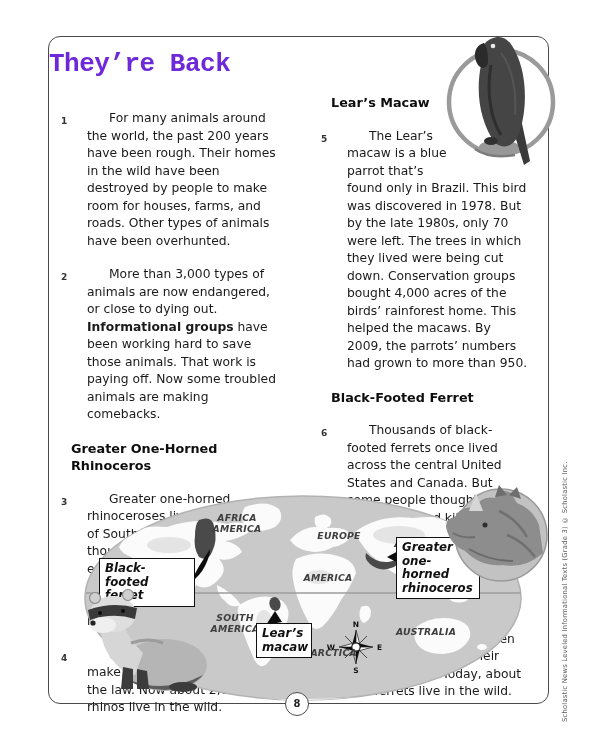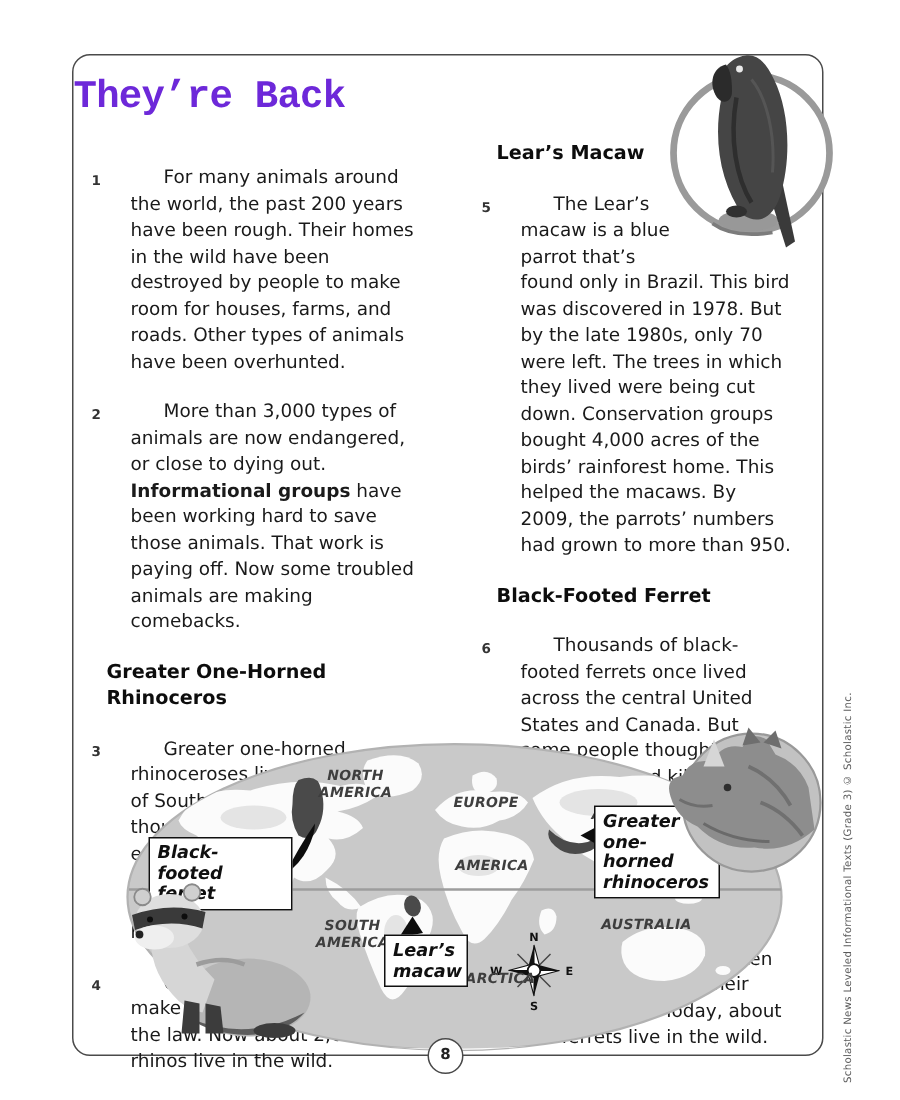--- a/index.html
+++ b/index.html
@@ -163,26 +163,26 @@
       <polygon points="270,160 287,164.5 287,160" fill="#111"></polygon>
       <polygon points="270,160 287,155.5 287,160" fill="#fff" stroke="#111" stroke-width="0.7"></polygon>
       <circle cx="287" cy="160" r="4.2" fill="#fff" stroke="#111" stroke-width="1.2"></circle>
       <text x="287" y="140" text-anchor="middle" font-size="7.5" font-weight="bold" fill="#111">N</text>
       <text x="287" y="186" text-anchor="middle" font-size="7.5" font-weight="bold" fill="#111">S</text>
       <text x="308" y="163" text-anchor="start" font-size="7.5" font-weight="bold" fill="#111">E</text>
       <text x="266" y="163" text-anchor="end" font-size="7.5" font-weight="bold" fill="#111">W</text>
     </g>
   </svg>
 
-  <div class="geo" style="left:153px;top:476px;width:70px;">NORTH AMERICA</div>
-  <div class="geo" style="left:245px;top:494px;width:60px;text-align:center;">EUROPE</div>
+  <div class="geo" style="left:153px;top:476px;width:70px;">AFRICA AMERICA</div>
+  <div class="geo" style="left:260px;top:494px;width:60px;text-align:center;">EUROPE</div>
   <div class="geo" style="left:328px;top:502px;width:60px;">ASIA</div>
   <div class="geo" style="left:249px;top:536px;width:60px;">AMERICA</div>
   <div class="geo" style="left:151px;top:576px;width:70px;">SOUTH AMERICA</div>
-  <div class="geo" style="left:342px;top:575px;width:70px;text-align:right;">AUSTRALIA</div>
+  <div class="geo" style="left:342px;top:590px;width:70px;">AUSTRALIA</div>
   <div class="geo" style="left:239px;top:611px;width:70px;">ANTARCTICA</div>
   <div class="geo" style="left:87px;top:555px;width:62px;text-align:left;color:#4c4c4c;">EQUATOR</div>
 
   <div class="callout" style="left:50px;top:521px;width:84px;">Black-footed ferret</div>
   <div class="callout" style="left:207px;top:586px;width:44px;">Lear’s macaw</div>
   <div class="callout" style="left:347px;top:500px;width:72px;">Greater one-horned rhinoceros</div>
 
   <svg class="photo" style="left:382px;top:-14px;" width="140" height="158" viewBox="0 0 140 158">
     <circle cx="70" cy="79" r="52" fill="#fff" stroke="#9a9a9a" stroke-width="4.5"></circle>
     <ellipse cx="68" cy="124" rx="20" ry="7" fill="#989898"></ellipse>

